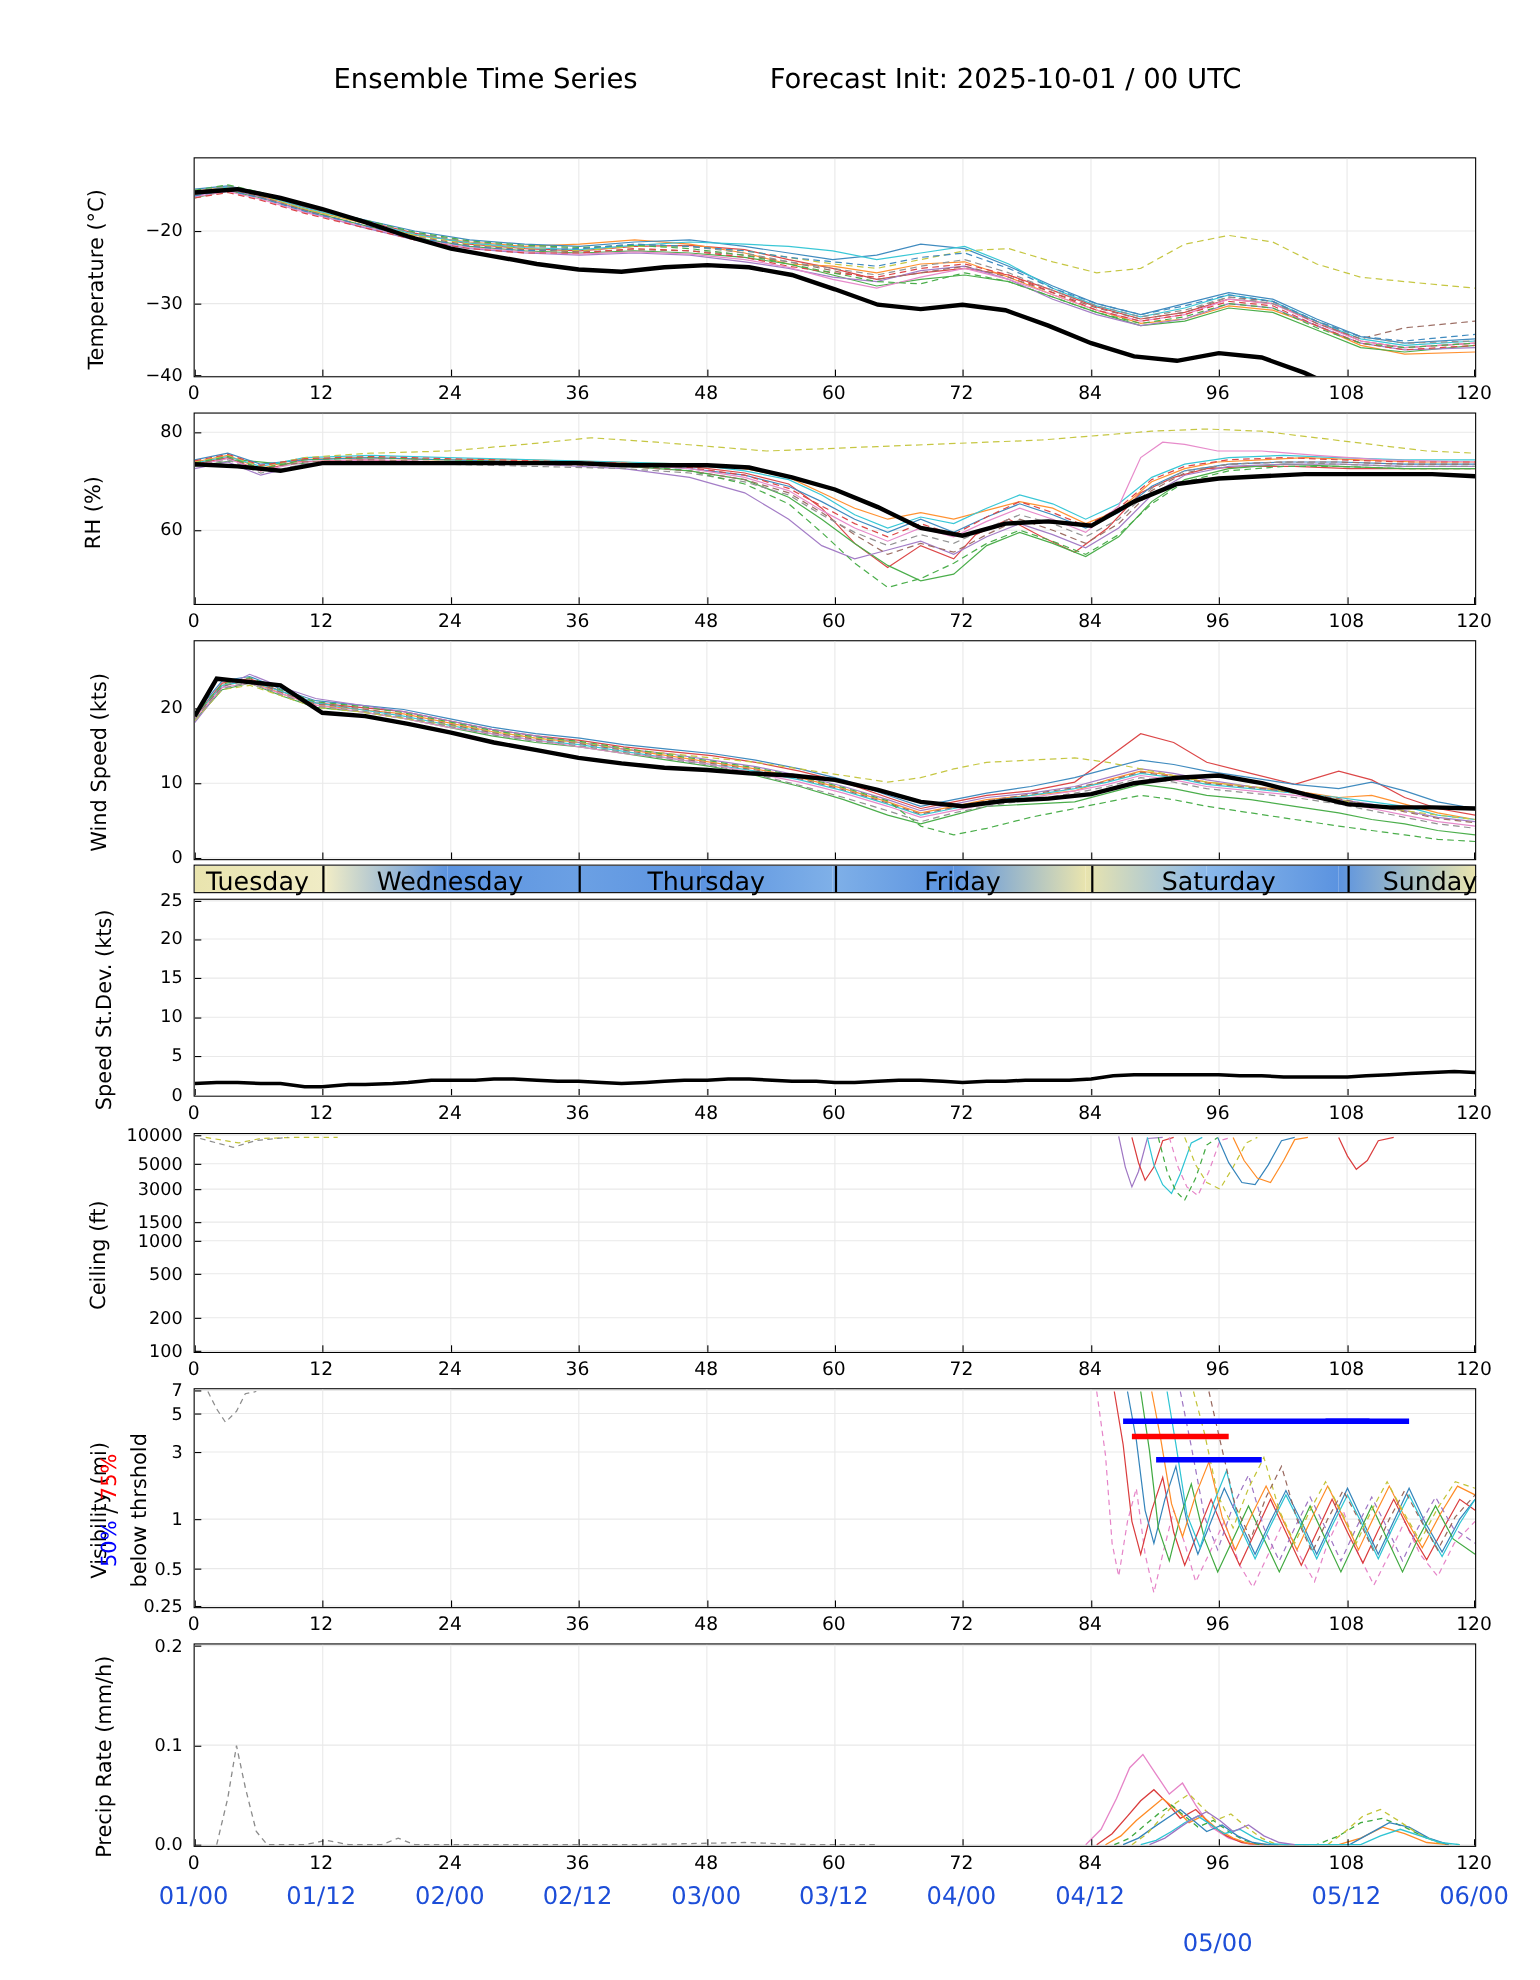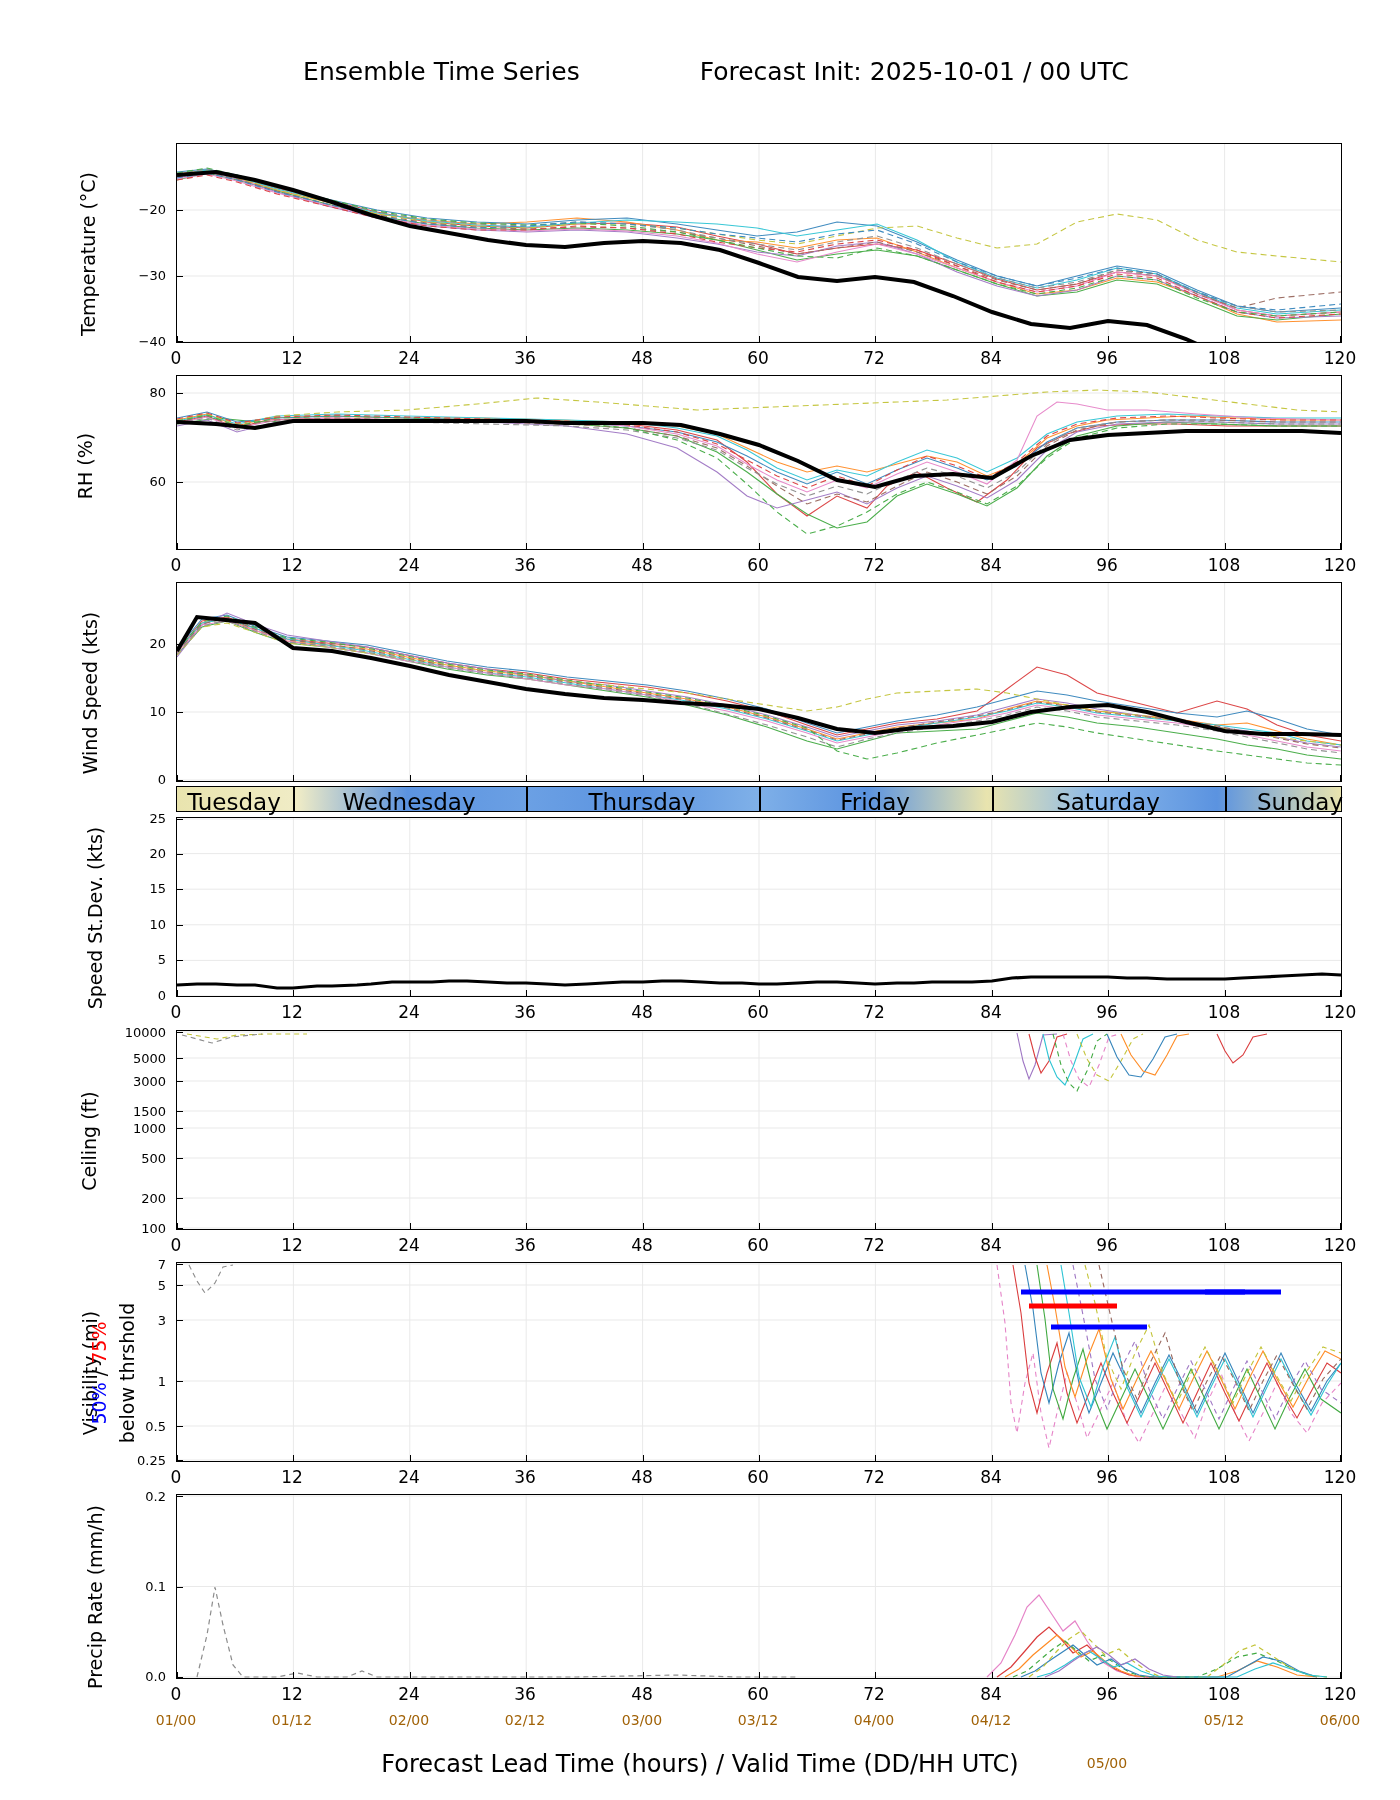--- a/index.html
+++ b/index.html
@@ -70,21 +70,21 @@
   .xticklabel {
     position: absolute;
     font-size: 17px;
     text-align: center;
     transform: translateX(-50%);
     color: #000;
     white-space: nowrap;
   }
   .yticklabel {
     position: absolute;
-    font-size: 13px;
+    font-size: 16px;
     text-align: right;
     transform: translateY(-50%);
     color: #000;
     white-space: nowrap;
   }
   .ylabel {
     position: absolute;
     font-size: 19px;
     color: #000;
     transform-origin: 50% 50%;
@@ -114,22 +114,22 @@
     position: absolute;
     font-size: 23px;
     color: #000;
     transform: translateX(-50%);
     white-space: nowrap;
   }
 
   
   .datelabel {
     position: absolute;
-    font-size: 14px;
-    color: #a16207;
+    font-size: 22px;
+    color: #1d4ed8;
     transform: translateX(-50%);
     white-space: nowrap;
   }
   #xaxis-title {
     position: absolute;
     width: 1400px;
     left: 0;
     text-align: center;
     font-size: 24px;
     color: #000;
@@ -655,15 +655,14 @@
   <div class="datelabel" style="left:409px; top:1712px;">02/00</div>
   <div class="datelabel" style="left:525px; top:1712px;">02/12</div>
   <div class="datelabel" style="left:642px; top:1712px;">03/00</div>
   <div class="datelabel" style="left:758px; top:1712px;">03/12</div>
   <div class="datelabel" style="left:874px; top:1712px;">04/00</div>
   <div class="datelabel" style="left:991px; top:1712px;">04/12</div>
   <div class="datelabel" style="left:1107px; top:1755px;">05/00</div>
   <div class="datelabel" style="left:1224px; top:1712px;">05/12</div>
   <div class="datelabel" style="left:1340px; top:1712px;">06/00</div>
 
-  <div id="xaxis-title" style="top:1750px;">Forecast Lead Time (hours) / Valid Time (DD/HH UTC)</div>
 
 </div>
 
 </body></html>

